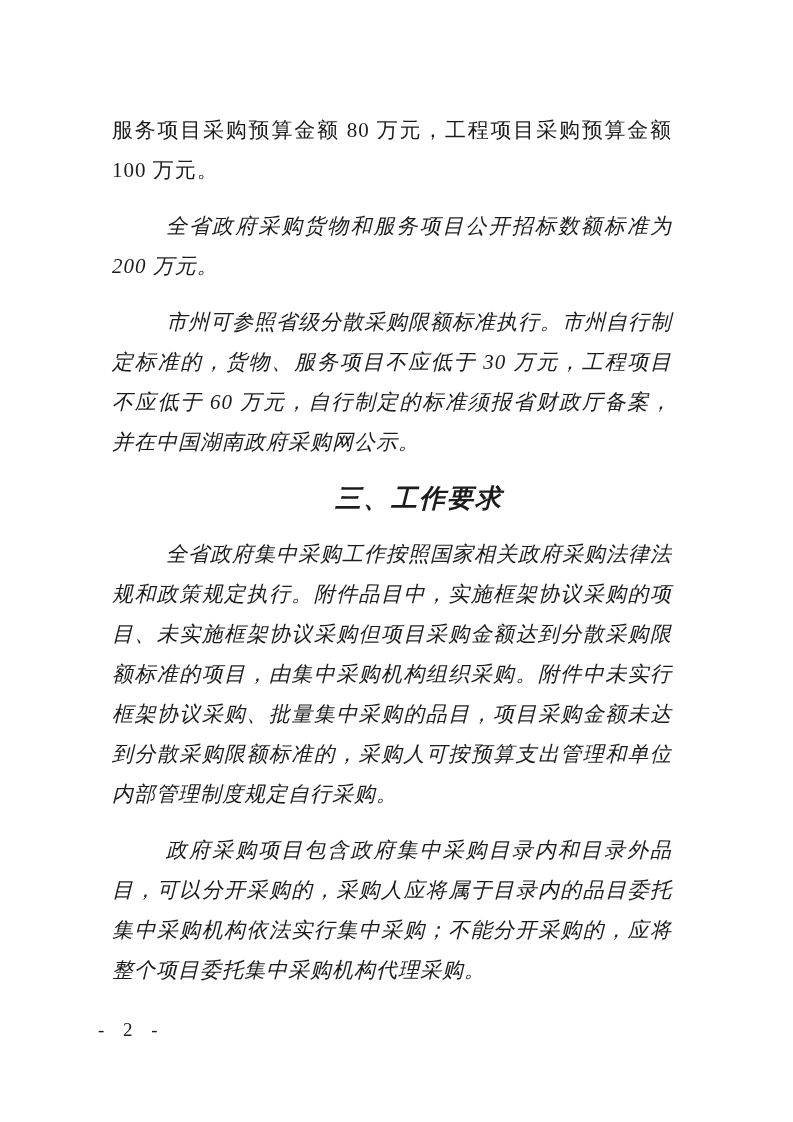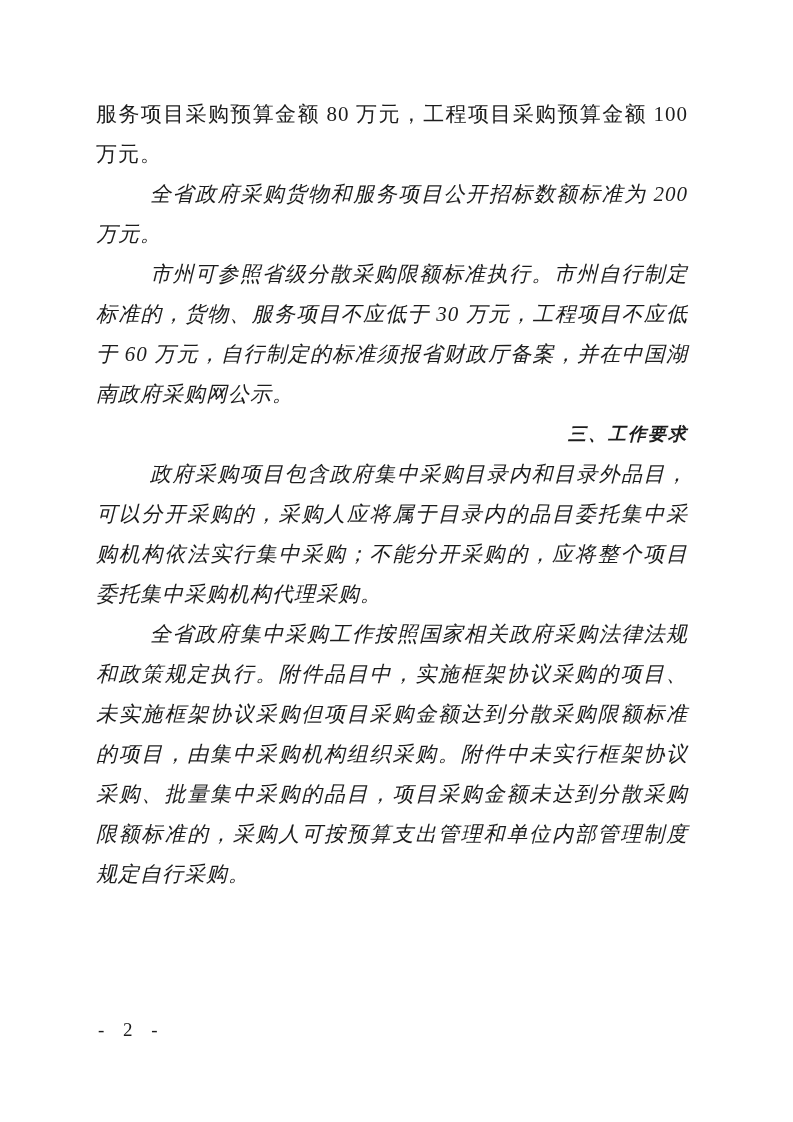--- a/index.html
+++ b/index.html
@@ -21,31 +21,31 @@
     left: 96px;
     top: 94px;
     width: 592px;
     font-size: 21px;
     line-height: 40px;
     text-align: justify;
     text-justify: inter-character;
     letter-spacing: 1px;
   }
   .doc-body p {
-    margin: 0;
+    margin: 16px;
   }
   .doc-body p.indent {
     text-indent: 54px;
     font-style: italic;
   }
   .doc-body p.heading {
     font-family: "Liberation Sans", "DejaVu Sans", sans-serif;
     font-weight: 700;
-    font-size: 18px;
-    text-align: right;
+    font-size: 26px;
+    text-align: center;
     letter-spacing: 2px;
   }
   .page-number {
     position: absolute;
     left: 98px;
     top: 1015px;
     font-size: 19px;
     line-height: 30px;
     letter-spacing: 7px;
     color: #1c1c1c;
@@ -54,17 +54,17 @@
 </style>
 </head>
 <body>
 
 <div class="page">
   <div class="doc-body">
       <p>服务项目采购预算金额 80 万元，工程项目采购预算金额 100 万元。</p>
       <p class="indent">全省政府采购货物和服务项目公开招标数额标准为 200 万元。</p>
       <p class="indent">市州可参照省级分散采购限额标准执行。市州自行制定标准的，货物、服务项目不应低于 30 万元，工程项目不应低于 60 万元，自行制定的标准须报省财政厅备案，并在中国湖南政府采购网公示。</p>
       <p class="heading indent">三、工作要求</p>
+      <p class="indent">全省政府集中采购工作按照国家相关政府采购法律法规和政策规定执行。附件品目中，实施框架协议采购的项目、未实施框架协议采购但项目采购金额达到分散采购限额标准的项目，由集中采购机构组织采购。附件中未实行框架协议采购、批量集中采购的品目，项目采购金额未达到分散采购限额标准的，采购人可按预算支出管理和单位内部管理制度规定自行采购。</p>
       <p class="indent">政府采购项目包含政府集中采购目录内和目录外品目，可以分开采购的，采购人应将属于目录内的品目委托集中采购机构依法实行集中采购；不能分开采购的，应将整个项目委托集中采购机构代理采购。</p>
-      <p class="indent">全省政府集中采购工作按照国家相关政府采购法律法规和政策规定执行。附件品目中，实施框架协议采购的项目、未实施框架协议采购但项目采购金额达到分散采购限额标准的项目，由集中采购机构组织采购。附件中未实行框架协议采购、批量集中采购的品目，项目采购金额未达到分散采购限额标准的，采购人可按预算支出管理和单位内部管理制度规定自行采购。</p>
     </div>
   <div class="page-number">- 2 -</div>
 </div>
 
 </body></html>

